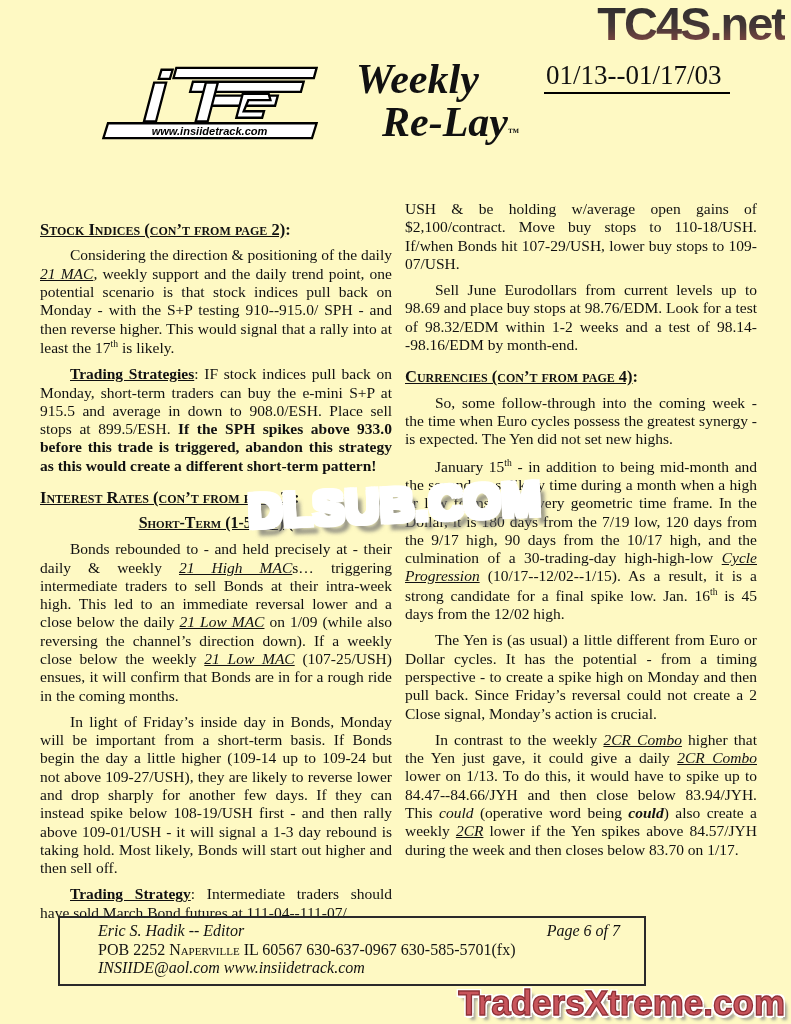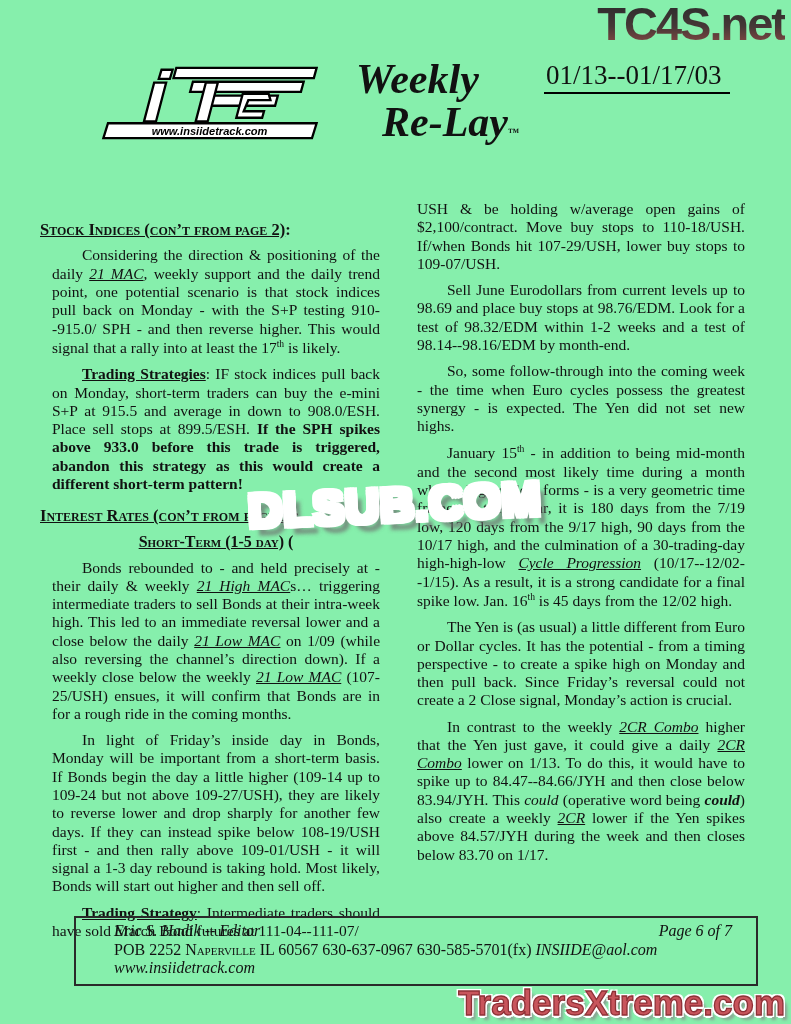--- a/index.html
+++ b/index.html
@@ -1,52 +1,52 @@
 <!DOCTYPE html>
 <html><head>
 <meta charset="utf-8">
 <style>
   html,body{margin:0;padding:0;background:#fff;}
-  .page{position:relative;width:791px;height:1024px;background:#86efac;overflow:hidden;
+  .page{position:relative;width:791px;height:1024px;background:#fef9c3;overflow:hidden;
         font-family:"Liberation Serif",serif;color:#111;}
 
   
   .site-badge{position:absolute;top:-4px;right:6px;
     font-family:"Liberation Sans",sans-serif;font-weight:700;font-size:47px;letter-spacing:-2px;
     background:linear-gradient(180deg,#2d2d2d 15%,#453736 55%,#8a4a45 92%);
     -webkit-background-clip:text;background-clip:text;color:transparent;-webkit-text-fill-color:transparent;}
 
   
   .logo-wrap{position:absolute;left:84px;top:66px;width:240px;height:85px;}
   .masthead-title{position:absolute;left:312px;top:58px;font-weight:700;font-style:italic;
     font-size:42px;line-height:1.02;white-space:nowrap;margin-left:44px;}
   .masthead-title .line2{margin-left:26px;}
   .tm{font-size:11px;font-style:normal;}
   .issue-date{position:absolute;left:544px;top:60px;font-size:27px;
     border-bottom:2px solid #000;padding:0 8px 1px 2px;}
 
   
   .columns{position:absolute;left:40px;top:200px;width:718px;display:flex;gap:13px;}
   .col{width:352px;font-size:15.5px;line-height:1.18;text-align:justify;}
-  .col p{margin:0 12px 8px;text-indent:30px;}
+  .col p{margin:0 0 8px;text-indent:30px;}
   .col p.noindent{text-indent:0;}
   .section{font-size:16.5px;font-variant:small-caps;font-weight:700;margin:13px 0 7px;
     text-align:left;text-indent:0;}
   .section.first{margin-top:20px;}
   .subsection{font-size:16px;font-variant:small-caps;font-weight:700;margin:2px 0 7px;
     text-align:center;text-indent:0;}
 
   
   .b{font-weight:700}.i{font-style:italic}.u{text-decoration:underline}
   .sup{font-size:.62em;vertical-align:super}
   .sc{font-variant:small-caps}
 
   
-  .footer-box{position:absolute;left:58px;top:916px;width:684px;box-sizing:border-box;
-    border:2px solid #2a2a2a;padding:4px 24px 7px 38px;font-size:16px;margin-left:16px;}
+  .footer-box{position:absolute;left:58px;top:916px;width:588px;box-sizing:border-box;
+    border:2px solid #2a2a2a;padding:4px 24px 7px 38px;font-size:16px;}
   .footer-row1{display:flex;justify-content:space-between;font-style:italic;}
   .footer-row2{margin-top:1px;}
 
   
   .watermark-center{position:absolute;left:248px;top:477px;transform:rotate(-2.5deg);
     font-family:"Liberation Sans",sans-serif;font-weight:800;font-size:47px;letter-spacing:1px;
     background:linear-gradient(180deg,#f26060 0%,#d42127 45%,#8e0f14 100%);
     -webkit-background-clip:text;background-clip:text;color:transparent;-webkit-text-fill-color:transparent;
     text-shadow:-3px -3px 0 #fff,3px -3px 0 #fff,-3px 3px 0 #fff,3px 3px 0 #fff,
       -3px 0 0 #fff,3px 0 0 #fff,0 -3px 0 #fff,0 3px 0 #fff,
@@ -94,20 +94,21 @@
       <p><span class="b u">Trading Strategies</span><span>: IF stock indices pull back on Monday, short-term traders can buy the e-mini S+P at 915.5 and average in down to 908.0/ESH.  Place sell stops at 899.5/ESH.  </span><span class="b">If the SPH spikes above 933.0 before this trade is triggered, abandon this strategy as this would create a different short-term pattern!</span></p>
       <div class="section"><span class="u">Interest Rates (con’t from page 3)</span><span>:</span></div>
       <div class="subsection"><span class="u">Short-Term (1-5 day)</span><span> (</span></div>
       <p><span>Bonds rebounded to - and held precisely at - their daily &amp; weekly </span><span class="i u">21 High MAC</span><span>s…  triggering intermediate traders to sell Bonds at their intra-week high.  This led to an immediate reversal lower and a close below the daily </span><span class="i u">21 Low MAC</span><span> on 1/09 (while also reversing the channel’s direction down).  If a weekly close below the weekly </span><span class="i u">21 Low MAC</span><span> (107-25/USH) ensues, it will confirm that Bonds are in for a rough ride in the coming months.</span></p>
       <p><span>In light of Friday’s inside day in Bonds, Monday will be important from a short-term basis.  If Bonds begin the day a little higher (109-14 up to 109-24 but not above 109-27/USH), they are likely to reverse lower and drop sharply for another few days.  If they can instead spike below 108-19/USH first - and then rally above 109-01/USH - it will signal a 1-3 day rebound is taking hold.  Most likely, Bonds will start out higher and then sell off.</span></p>
       <p><span class="b u">Trading Strategy</span><span>:  Intermediate traders should have sold March Bond futures at 111-04--111-07/</span></p>
     </div>
     <div class="col">
       <p class="noindent"><span>USH &amp; be holding w/average open gains of $2,100/contract.  Move buy stops to 110-18/USH.  If/when Bonds hit 107-29/USH, lower buy stops to 109-07/USH.</span></p>
       <p><span>Sell June Eurodollars from current levels up to 98.69 and place buy stops at 98.76/EDM.  Look for a test of 98.32/EDM within 1-2 weeks and a test of 98.14--98.16/EDM by month-end.</span></p>
+      <div class="section"><span class="u">Currencies (con’t from page 4)</span><span>:</span></div>
       <p><span>So, some follow-through into the coming week - the time when Euro cycles possess the greatest synergy - is expected.  The Yen did not set new highs.</span></p>
       <p><span>January 15</span><span class="sup">th</span><span> - in addition to being mid-month and the second most likely time during a month when a high or low forms - is a very geometric time frame.  In the Dollar, it is 180 days from the 7/19 low, 120 days from the 9/17 high, 90 days from the 10/17 high, and the culmination of a 30-trading-day high-high-low </span><span class="i u">Cycle Progression</span><span> (10/17--12/02--1/15).  As a result, it is a strong candidate for a final spike low.  Jan. 16</span><span class="sup">th</span><span> is 45 days from the 12/02 high.</span></p>
       <p><span>The Yen is (as usual) a little different from Euro or Dollar cycles.  It has the potential - from a timing perspective - to create a spike high on Monday and then pull back.  Since Friday’s reversal could not create a 2 Close signal, Monday’s action is crucial.</span></p>
       <p><span>In contrast to the weekly </span><span class="i u">2CR Combo</span><span> higher that the Yen just gave, it could give a daily </span><span class="i u">2CR Combo</span><span> lower on 1/13.  To do this, it would have to spike up to 84.47--84.66/JYH and then close below 83.94/JYH.  This </span><span class="i">could</span><span> (operative word being </span><span class="b i">could</span><span>) also create a weekly </span><span class="i u">2CR</span><span> lower if the Yen spikes above 84.57/JYH during the week and then closes below 83.70 on 1/17.</span></p>
     </div>
   </div>
 
   <div class="footer-box">
     <div class="footer-row1">
       <span>Eric S. Hadik -- Editor</span>

